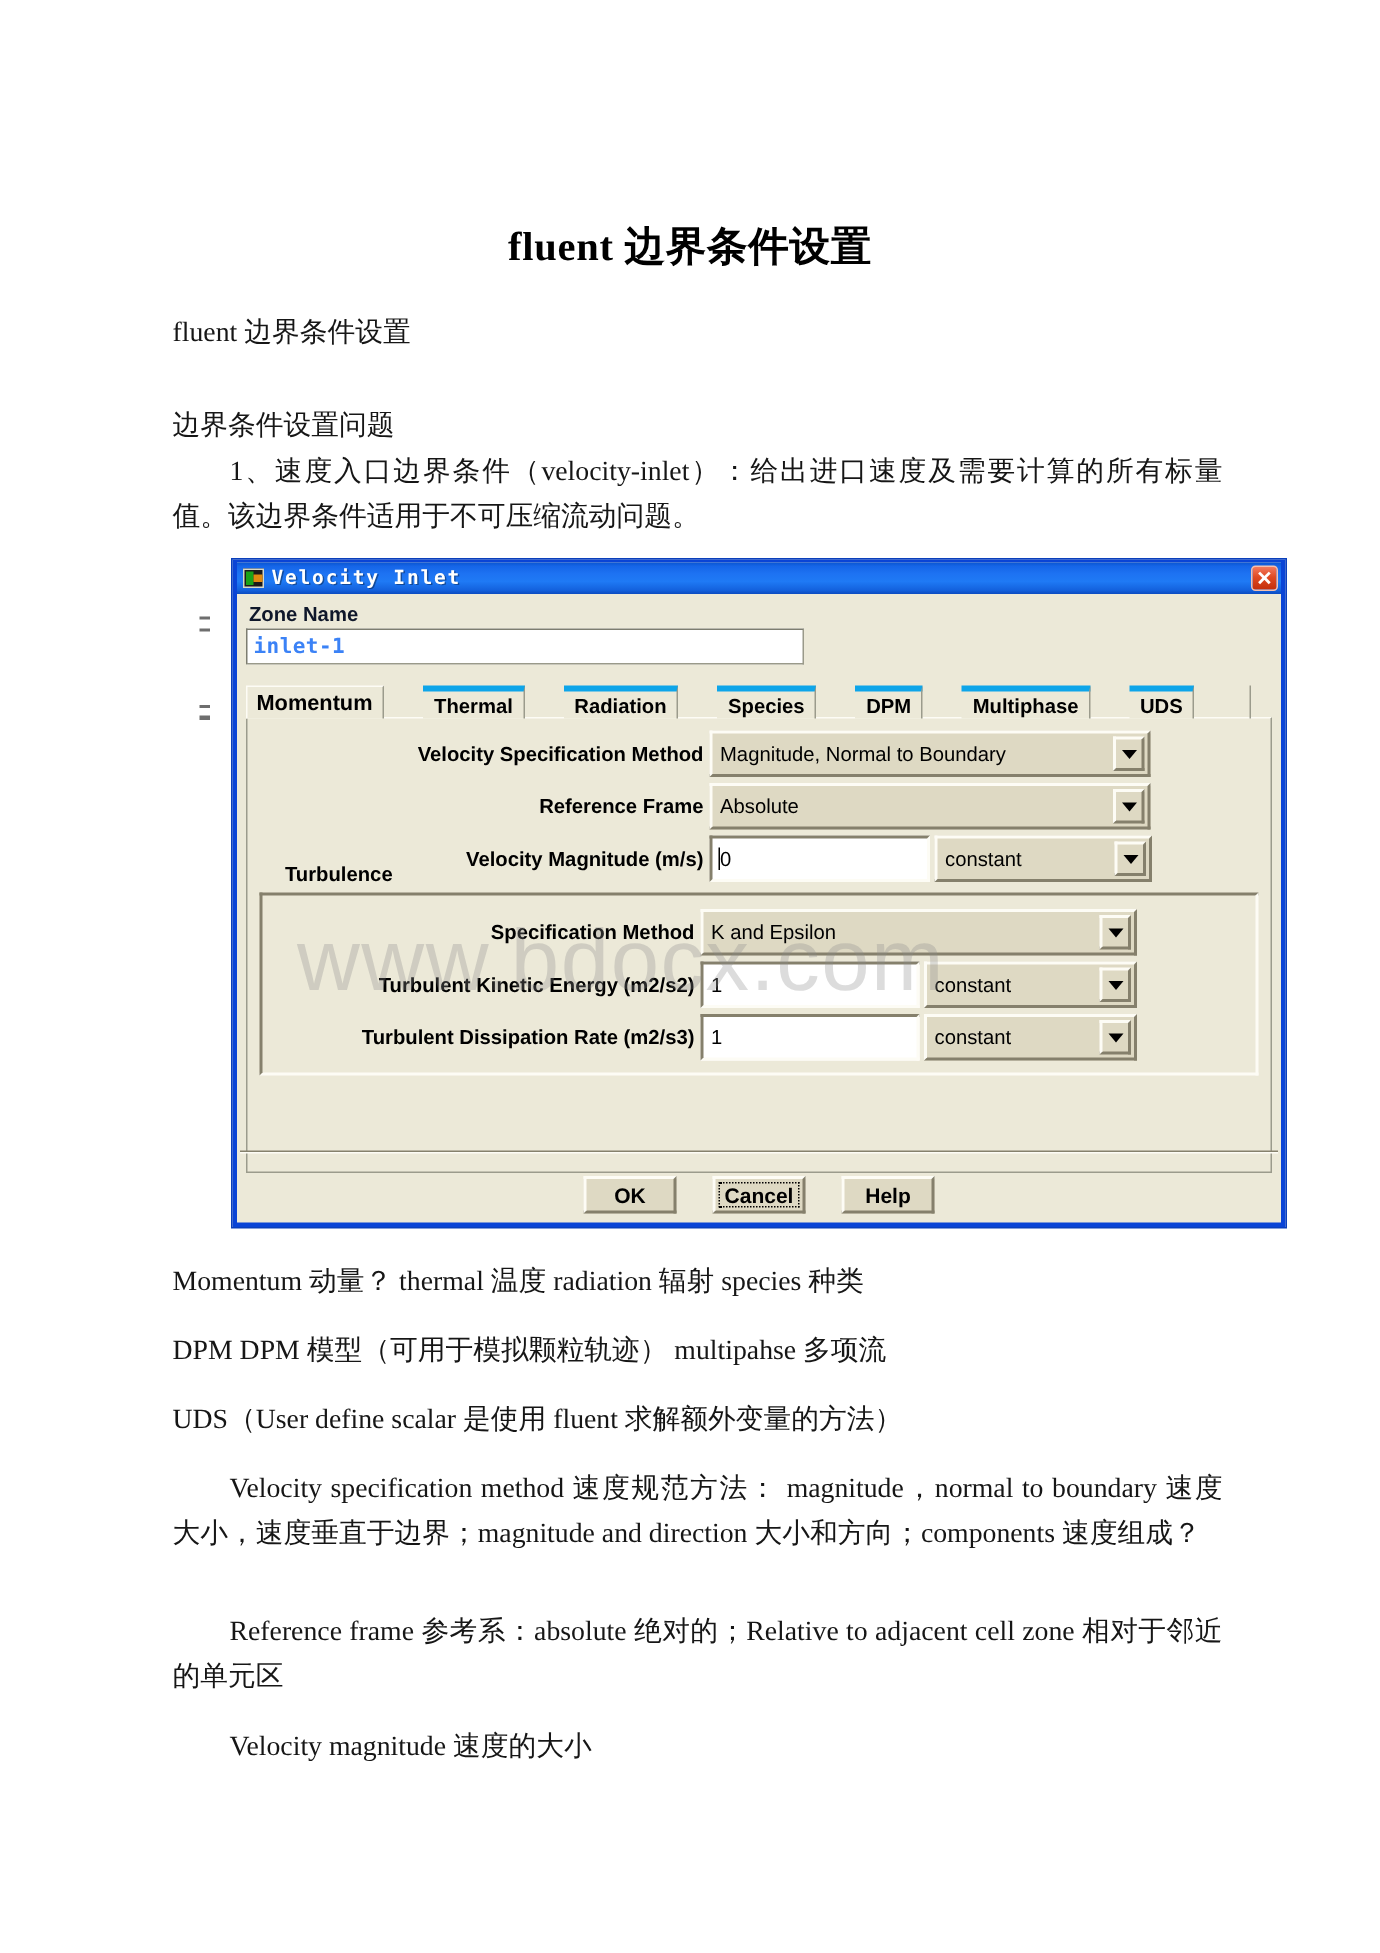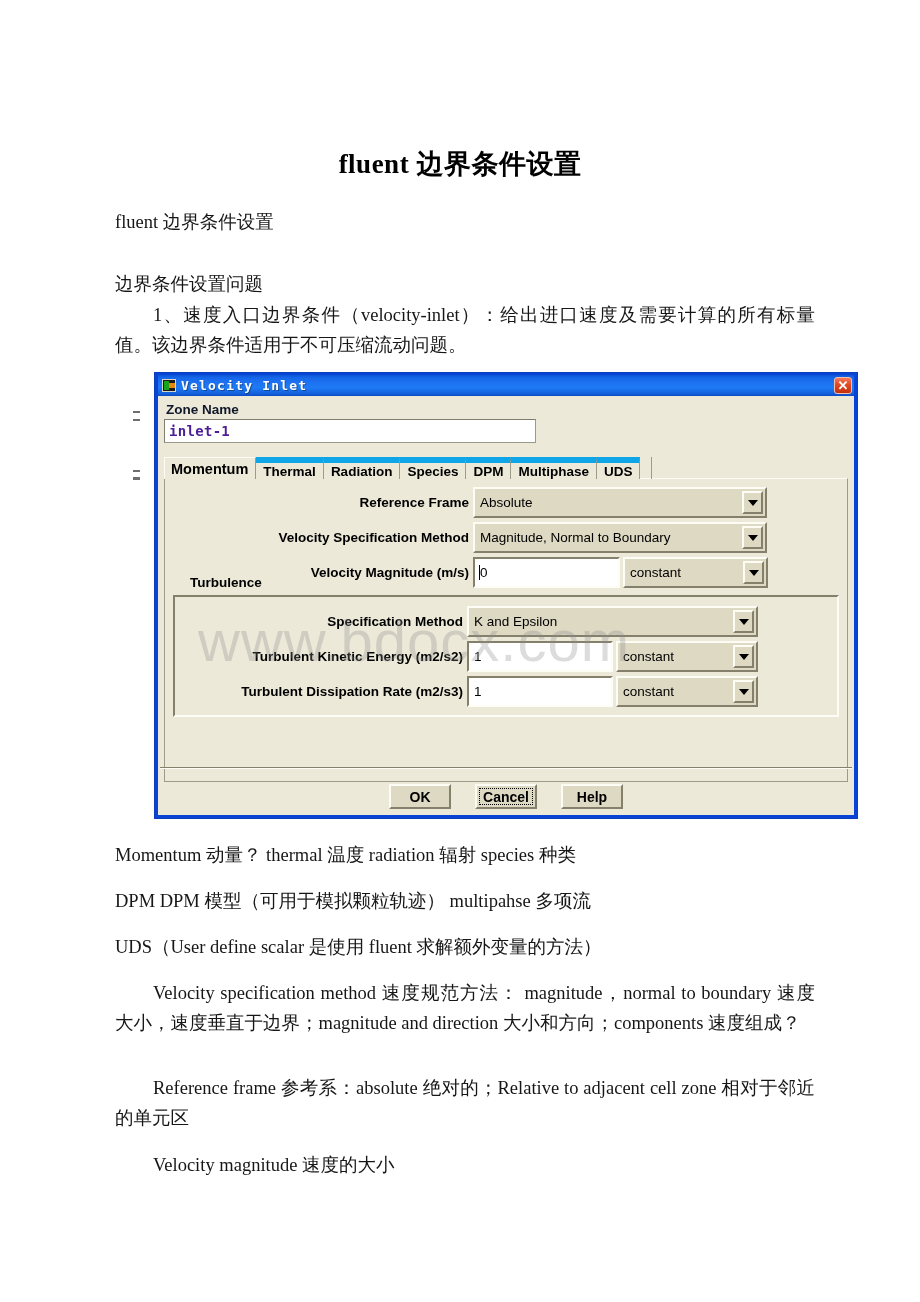--- a/index.html
+++ b/index.html
@@ -130,40 +130,41 @@
     height: 24px;
     background: #ffffff;
     border: 1px solid #9a9a8a;
     border-top-color: #7d7d70;
     border-left-color: #7d7d70;
     padding: 1px 4px;
     display: flex; align-items: center;
     font-family: "DejaVu Sans Mono", "Liberation Mono", monospace;
     font-size: 14px;
     font-weight: bold;
-    color: #4c1d95;
+    color: #3b82f6;
     letter-spacing: 0.3px;
   }
 
   
   .tabstrip {
     margin-top: 13px;
     display: flex;
     align-items: flex-end;
     height: 23px;
     position: relative;
     z-index: 2;
+    gap: 26px;
   }
   .tab {
     height: 22px;
     padding: 0 7px 0 7px;
     display: flex; align-items: center;
     background: #ece9d8;
     border-right: 1px solid #9b9b8c;
-    border-top: 6px solid #0ea5e9;
+    border-top: 4px solid #0ea5e9;
     font-family: "Liberation Sans", "DejaVu Sans", sans-serif;
     font-size: 13.5px;
     font-weight: bold;
     white-space: nowrap;
     cursor: pointer;
   }
   .tab.active {
     background: #ece9d8;
     border-right: 1px solid #9b9b8c;
     border-top: 1px solid #fdfcf5;
@@ -364,33 +365,33 @@
         <div class="tab">Species</div>
         <div class="tab">DPM</div>
         <div class="tab">Multiphase</div>
         <div class="tab">UDS</div>
         <div class="tab-filler"></div>
       </div>
 
       <div class="tabpage">
 
         <div class="row">
+          <div class="row-label" style="width:300px;">Velocity Specification Method</div>
+          <div class="combo" style="width:294px;">
+            <span>Magnitude, Normal to Boundary</span>
+            <span class="arrow-btn">
+                <span class="tri"></span>
+              </span>
+          </div>
+        </div>
+
+        <div class="row">
           <div class="row-label" style="width:300px;">Reference Frame</div>
           <div class="combo" style="width:294px;">
             <span>Absolute</span>
-            <span class="arrow-btn">
-                <span class="tri"></span>
-              </span>
-          </div>
-        </div>
-
-        <div class="row">
-          <div class="row-label" style="width:300px;">Velocity Specification Method</div>
-          <div class="combo" style="width:294px;">
-            <span>Magnitude, Normal to Boundary</span>
             <span class="arrow-btn">
                 <span class="tri"></span>
               </span>
           </div>
         </div>
 
         <div class="row">
           <div class="row-label" style="width:300px;">Velocity Magnitude (m/s)</div>
           <div class="txtfield" style="width:147px;">
             <span class="caret"></span>

